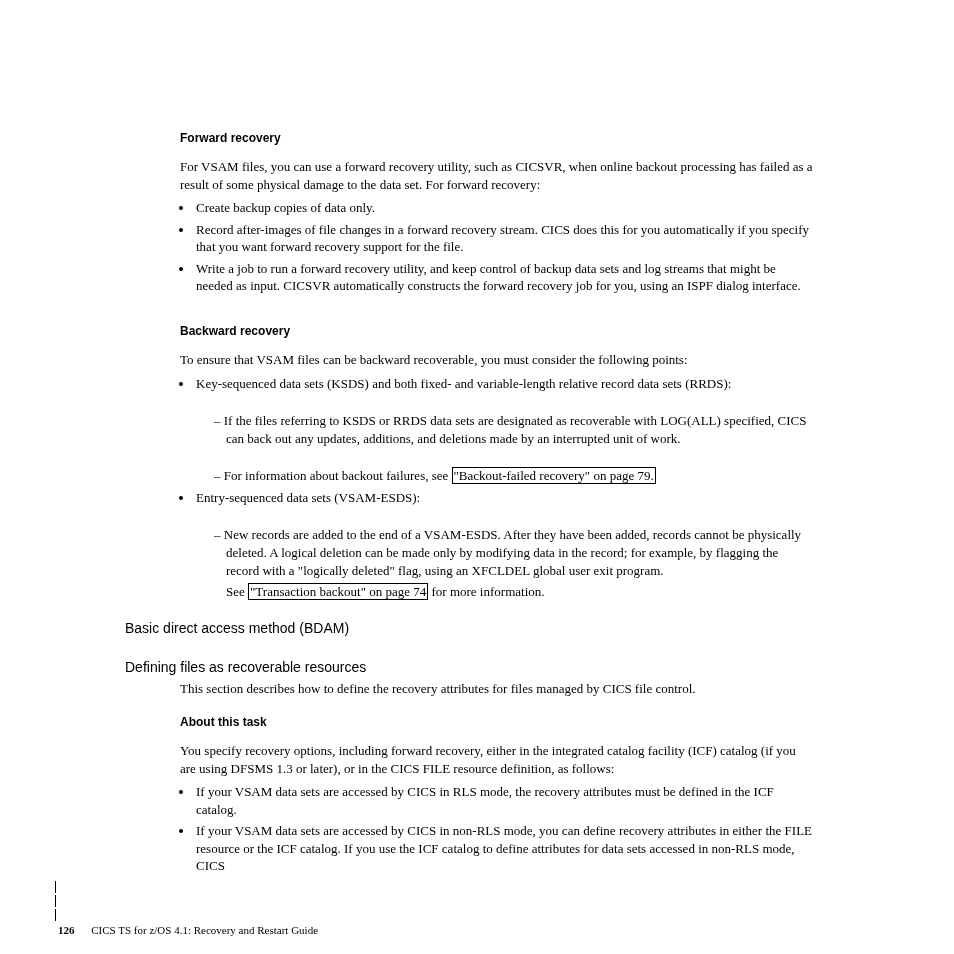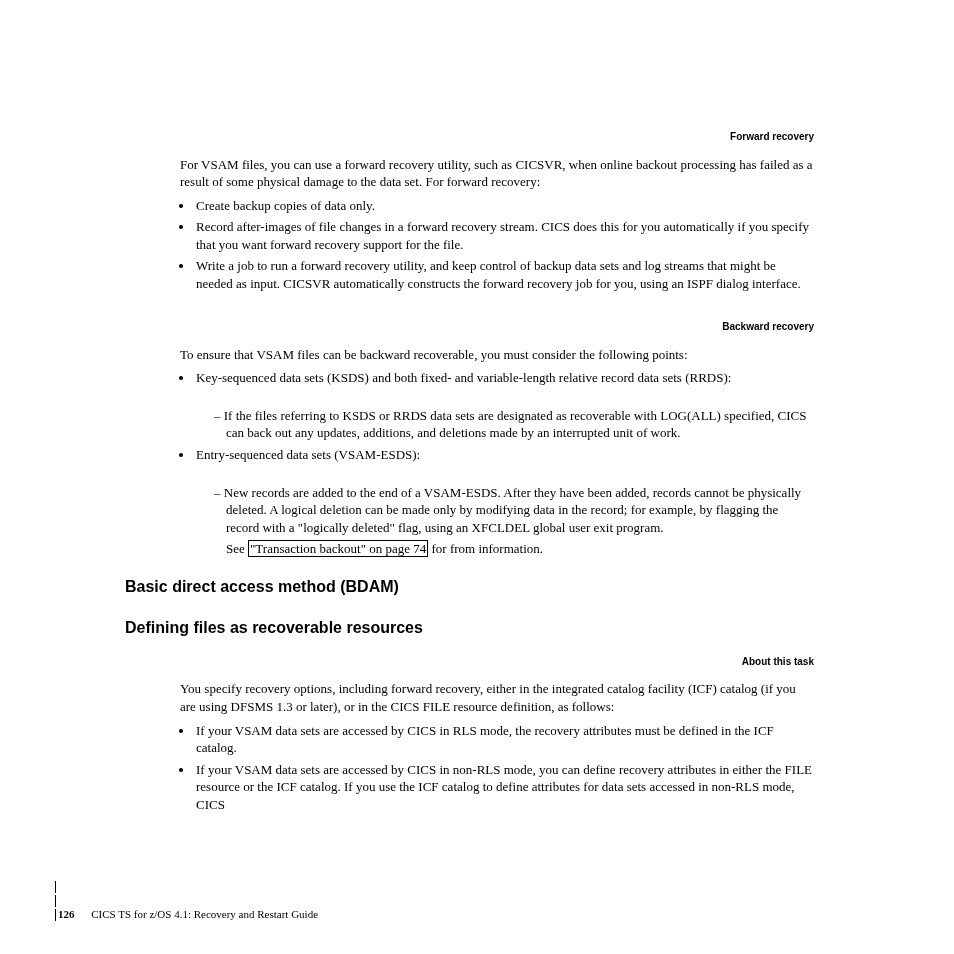--- a/index.html
+++ b/index.html
@@ -13,31 +13,30 @@
     height: 954px;
     position: relative;
   }
   .page {
     padding: 130px 140px 40px 125px;
     line-height: 1.35;
   }
   .h3 {
     font-family: Arial, Helvetica, sans-serif;
     font-weight: bold;
-    font-size: 10px;
+    font-size: 12px;
     margin: 0 0 12px 0;
-    text-align: right;
   }
   .h3.indent {
     margin-left: 55px;
   }
   .h2 {
     font-family: Arial, Helvetica, sans-serif;
-    font-weight: bold;
-    font-size: 16px;
+    font-weight: normal;
+    font-size: 14px;
     margin: 18px 0 4px 0;
   }
   p.body {
     margin: 0 0 6px 55px;
   }
   p.body-nogap {
     margin: 0 0 0 55px;
   }
   p.spaced {
     margin: 12px 0 6px 55px;
@@ -66,21 +65,21 @@
   }
   .link-box {
     border: 1px solid #000;
     padding: 0 1px;
     display: inline;
     white-space: nowrap;
   }
   .footer {
     position: absolute;
     left: 58px;
-    bottom: 34px;
+    bottom: 18px;
     font-size: 11px;
   }
   .footer .pg {
     font-weight: bold;
     margin-right: 14px;
   }
   .changebar {
     position: absolute;
     left: 55px;
     width: 1px;
@@ -101,38 +100,42 @@
     <li>Write a job to run a forward recovery utility, and keep control of backup data sets and log streams that might be needed as input. CICSVR automatically constructs the forward recovery job for you, using an ISPF dialog interface.</li>
   </ul>
 
   <div class="h3 indent" style="margin-top:28px">Backward recovery</div>
   <p class="body">To ensure that VSAM files can be backward recoverable, you must consider the following points:</p>
   <ul class="lvl1">
     <li>
       <span>Key-sequenced data sets (KSDS) and both fixed- and variable-length relative record data sets (RRDS):</span>
       <ul class="lvl2">
         <li>If the files referring to KSDS or RRDS data sets are designated as recoverable with LOG(ALL) specified, CICS can back out any updates, additions, and deletions made by an interrupted unit of work.</li>
+        <li>
+          <span>For information about backout failures, see </span><span class="link-box">"Backout-failed recovery" on page 79.</span>
+        </li>
       </ul>
     </li>
     <li>
       <span>Entry-sequenced data sets (VSAM-ESDS):</span>
       <ul class="lvl2">
         <li>
           <span>New records are added to the end of a VSAM-ESDS. After they have been added, records cannot be physically deleted. A logical deletion can be made only by modifying data in the record; for example, by flagging the record with a "logically deleted" flag, using an XFCLDEL global user exit program.</span>
           <div style="text-indent:0; margin-top:4px">
-            <span>See </span><span class="link-box">"Transaction backout" on page 74</span><span> for from information.</span>
+            <span>See </span><span class="link-box">"Transaction backout" on page 74</span><span> for more information.</span>
           </div>
         </li>
       </ul>
     </li>
   </ul>
 
   <div class="h2">Basic direct access method (BDAM)</div>
 
   <div class="h2" style="margin-top:20px">Defining files as recoverable resources</div>
+  <p class="body-nogap">This section describes how to define the recovery attributes for files managed by CICS file control.</p>
 
   <div class="h3 indent" style="margin-top:16px">About this task</div>
   <p class="body">You specify recovery options, including forward recovery, either in the integrated catalog facility (ICF) catalog (if you are using DFSMS 1.3 or later), or in the CICS FILE resource definition, as follows:</p>
   <ul class="lvl1">
     <li>If your VSAM data sets are accessed by CICS in RLS mode, the recovery attributes must be defined in the ICF catalog.</li>
     <li>If your VSAM data sets are accessed by CICS in non-RLS mode, you can define recovery attributes in either the FILE resource or the ICF catalog. If you use the ICF catalog to define attributes for data sets accessed in non-RLS mode, CICS</li>
   </ul>
 
 </div>
 

